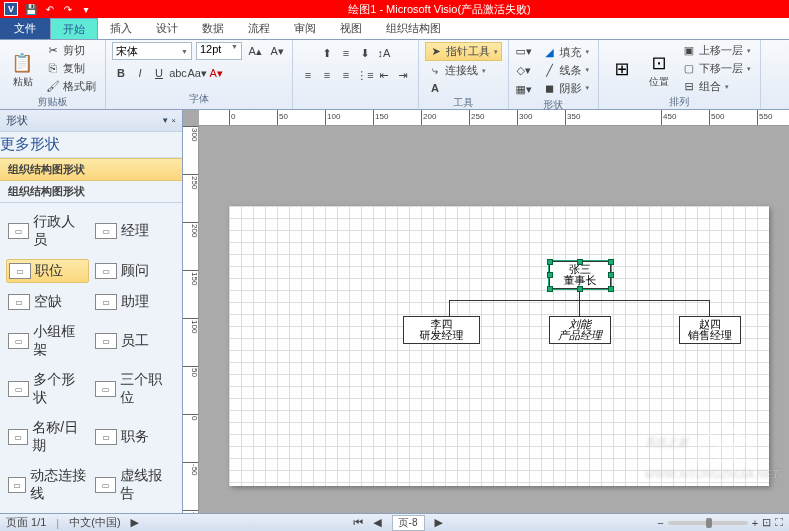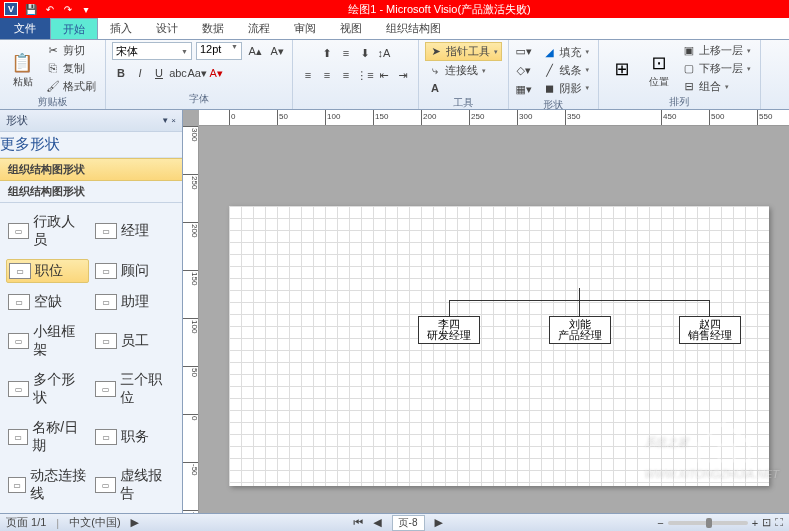--- a/index.html
+++ b/index.html
@@ -351,25 +351,37 @@
           <div class="tick" style="top: 384px;">-100</div>
         </div>
       <div class="canvas">
         <div class="page" id="page">
 
           <div class="orgline" style="left:350px;top:82px;width:1px;height:12px"></div>
           <div class="orgline" style="left:220px;top:94px;width:260px;height:1px"></div>
           <div class="orgline" style="left:220px;top:94px;width:1px;height:16px"></div>
           <div class="orgline" style="left:350px;top:94px;width:1px;height:16px"></div>
           <div class="orgline" style="left:480px;top:94px;width:1px;height:16px"></div>
-            <div class="orgbox" style="left: 189px; top: 110px; width: 62px;">
+        <div class="orgbox" style="left: 320px; top: 55px; width: 62px; box-shadow: rgb(34, 170, 119) 0px 0px 0px 1px;">
+              <div>张三</div>
+              <div>董事长</div>
+              <div class="handle" style="left: -3px; top: -3px;"></div>
+              <div class="handle" style="left: 58px; top: -3px;"></div>
+              <div class="handle" style="left: -3px; top: 24px;"></div>
+              <div class="handle" style="left: 58px; top: 24px;"></div>
+              <div class="handle" style="left: 27px; top: -3px;"></div>
+              <div class="handle" style="left: 27px; top: 24px;"></div>
+              <div class="handle" style="left: -3px; top: 10px;"></div>
+              <div class="handle" style="left: 58px; top: 10px;"></div>
+            </div>
+            <div class="orgbox" style="left: 174px; top: 110px; width: 77px;">
               <div>李四</div>
               <div>研发经理</div>
             </div>
-            <div class="orgbox" style="left: 320px; top: 110px; width: 62px;">
+            <div class="orgbox" style="left: 320px; top: 110px; width: 62px; font-style: italic;">
               <div>刘能</div>
               <div>产品经理</div>
             </div>
             <div class="orgbox" style="left: 450px; top: 110px; width: 62px;">
               <div>赵四</div>
               <div>销售经理</div>
             </div>
           </div>
       </div>
     </div>

